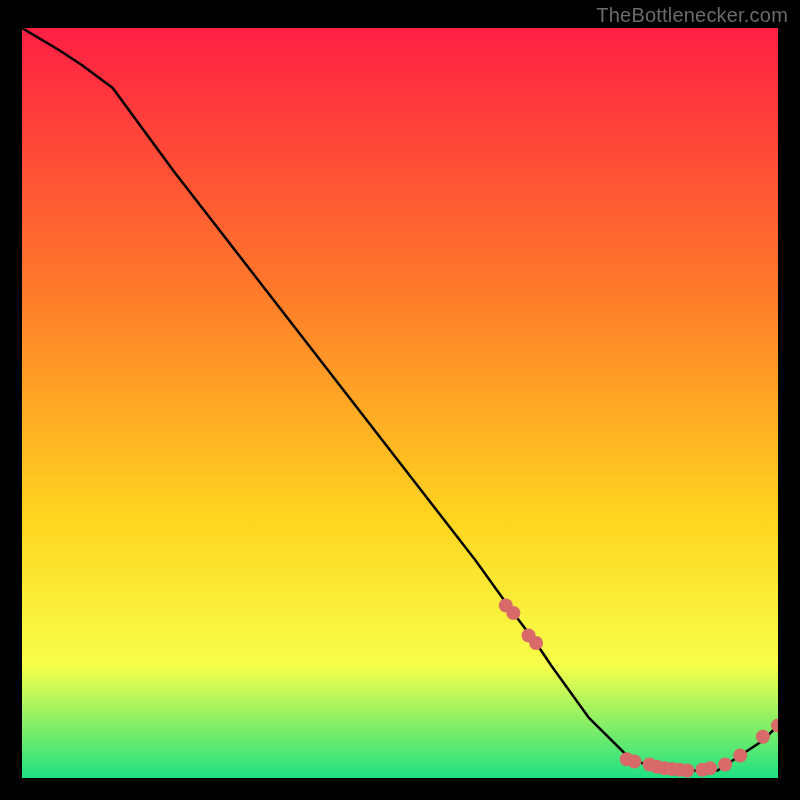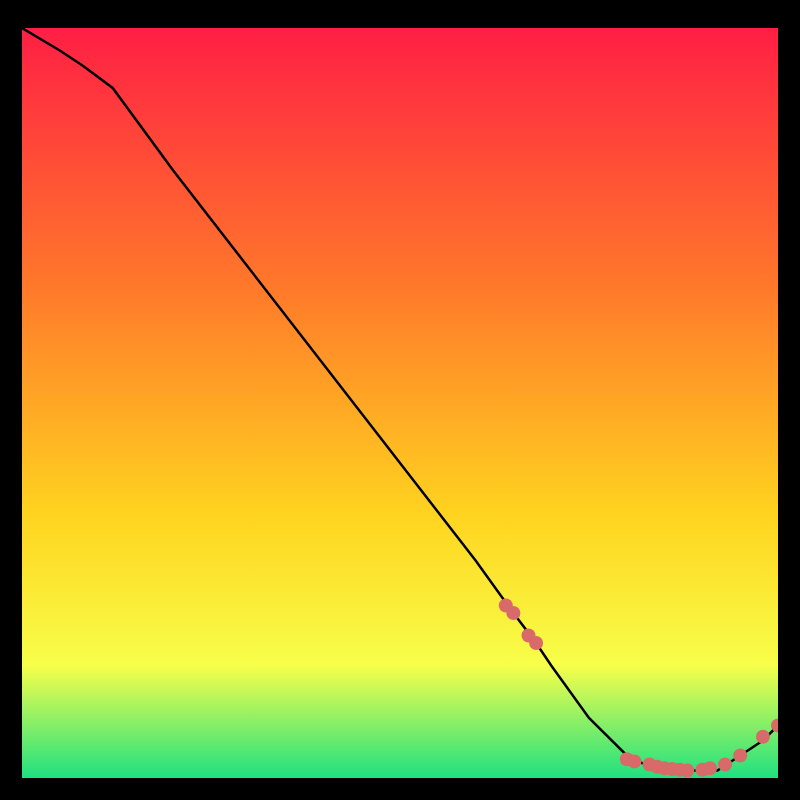--- a/index.html
+++ b/index.html
@@ -36,20 +36,21 @@
   .plot svg {
     width: 100%;
     height: 100%;
     display: block;
   }
 </style>
 </head>
 <body>
 
 <div class="frame">
+  <div class="watermark">TheBottlenecker.com</div>
 
   <div class="plot">
     <svg viewBox="0 0 756 750" preserveAspectRatio="none">
       <defs>
         <linearGradient id="bg" x1="0" y1="0" x2="0" y2="1">
           <stop id="g0" offset="0%" stop-color="#ff1f44"></stop>
           <stop id="g1" offset="35%" stop-color="#ff7a2a"></stop>
           <stop id="g2" offset="65%" stop-color="#ffd41f"></stop>
           <stop id="g3" offset="85%" stop-color="#f7ff4a"></stop>
           <stop id="g4" offset="100%" stop-color="#1fe081"></stop>

